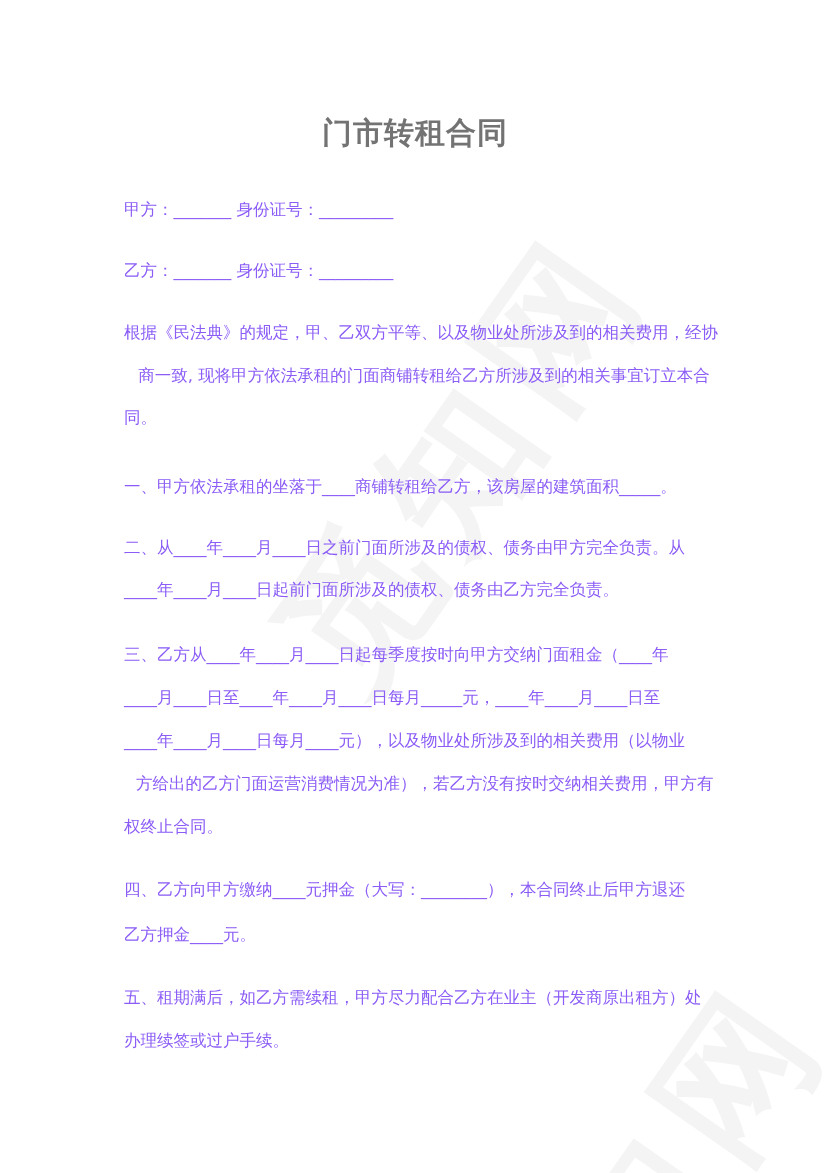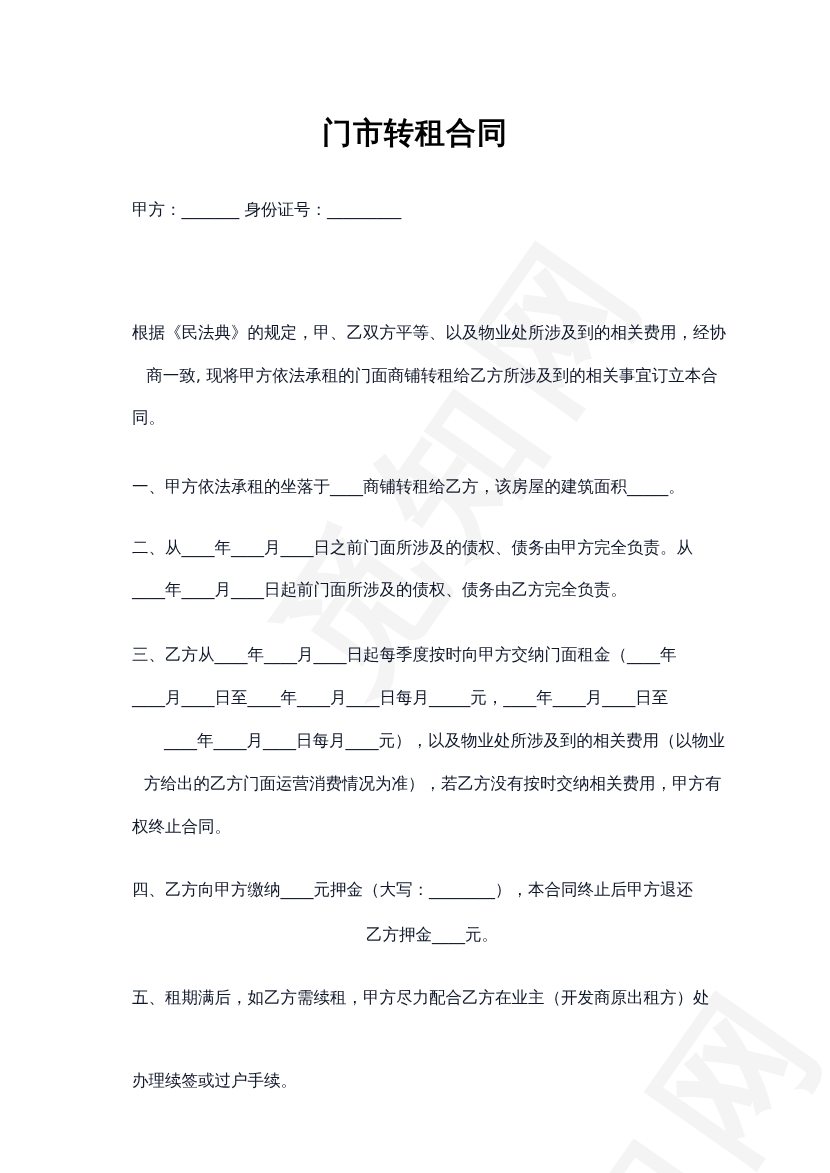--- a/index.html
+++ b/index.html
@@ -37,71 +37,72 @@
     .wm1 { left: 210px; top: 360px; }
     .wm2 { left: 390px; top: 1110px; }
     .title {
       position: absolute;
       left: 0;
       width: 830px;
       top: 113px;
       text-align: center;
       font-size: 30px;
       font-weight: bold;
-      color: #000000;
+      color: #737373;
       letter-spacing: 1px;
     }
     .line {
       position: absolute;
-      left: 132px;
+      left: 124px;
       width: 600px;
       font-size: 16.5px;
       line-height: 20px;
       white-space: pre;
-      color: #0f172a;
+      color: #8b5cf6;
     }
   </style>
 </head>
 <body>
 
 <div class="page">
 
   <div class="watermark wm1">觅知网</div>
   <div class="watermark wm2">觅知网</div>
 
   <div class="title">门市转租合同</div>
 
   <div class="line" style="top:200px;">甲方：_______ 身份证号：_________</div>
+  <div class="line" style="top:261px;">乙方：_______ 身份证号：_________</div>
 
   <div>
     <div class="line" style="top:323px;">根据《民法典》的规定，甲、乙双方平等、以及物业处所涉及到的相关费用，经协</div>
     <div class="line" style="top:366px;text-align:center;">商一致, 现将甲方依法承租的门面商铺转租给乙方所涉及到的相关事宜订立本合</div>
     <div class="line" style="top:408px;">同。</div>
   </div>
 
   <div>
     <div class="line" style="top:477px;">一、甲方依法承租的坐落于____商铺转租给乙方，该房屋的建筑面积_____。</div>
   </div>
 
   <div>
     <div class="line" style="top:538px;">二、从____年____月____日之前门面所涉及的债权、债务由甲方完全负责。从</div>
     <div class="line" style="top:580px;">____年____月____日起前门面所涉及的债权、债务由乙方完全负责。</div>
   </div>
 
   <div>
     <div class="line" style="top:645px;">三、乙方从____年____月____日起每季度按时向甲方交纳门面租金（____年</div>
     <div class="line" style="top:688px;">____月____日至____年____月____日每月_____元，____年____月____日至</div>
-    <div class="line" style="top:731px;margin-left:32px;">____年____月____日每月____元），以及物业处所涉及到的相关费用（以物业</div>
+    <div class="line" style="top:731px;">____年____月____日每月____元），以及物业处所涉及到的相关费用（以物业</div>
     <div class="line" style="top:774px;margin-left:12px;">方给出的乙方门面运营消费情况为准），若乙方没有按时交纳相关费用，甲方有</div>
     <div class="line" style="top:817px;">权终止合同。</div>
   </div>
 
   <div>
     <div class="line" style="top:880px;">四、乙方向甲方缴纳____元押金（大写：________），本合同终止后甲方退还</div>
-    <div class="line" style="top:925px;text-align:center;">乙方押金____元。</div>
+    <div class="line" style="top:925px;">乙方押金____元。</div>
   </div>
 
   <div>
     <div class="line" style="top:988px;">五、租期满后，如乙方需续租，甲方尽力配合乙方在业主（开发商原出租方）处</div>
-    <div class="line" style="top:1031px;margin-top:40px;">办理续签或过户手续。</div>
+    <div class="line" style="top:1031px;">办理续签或过户手续。</div>
   </div>
 
 </div>
 
 </body></html>

